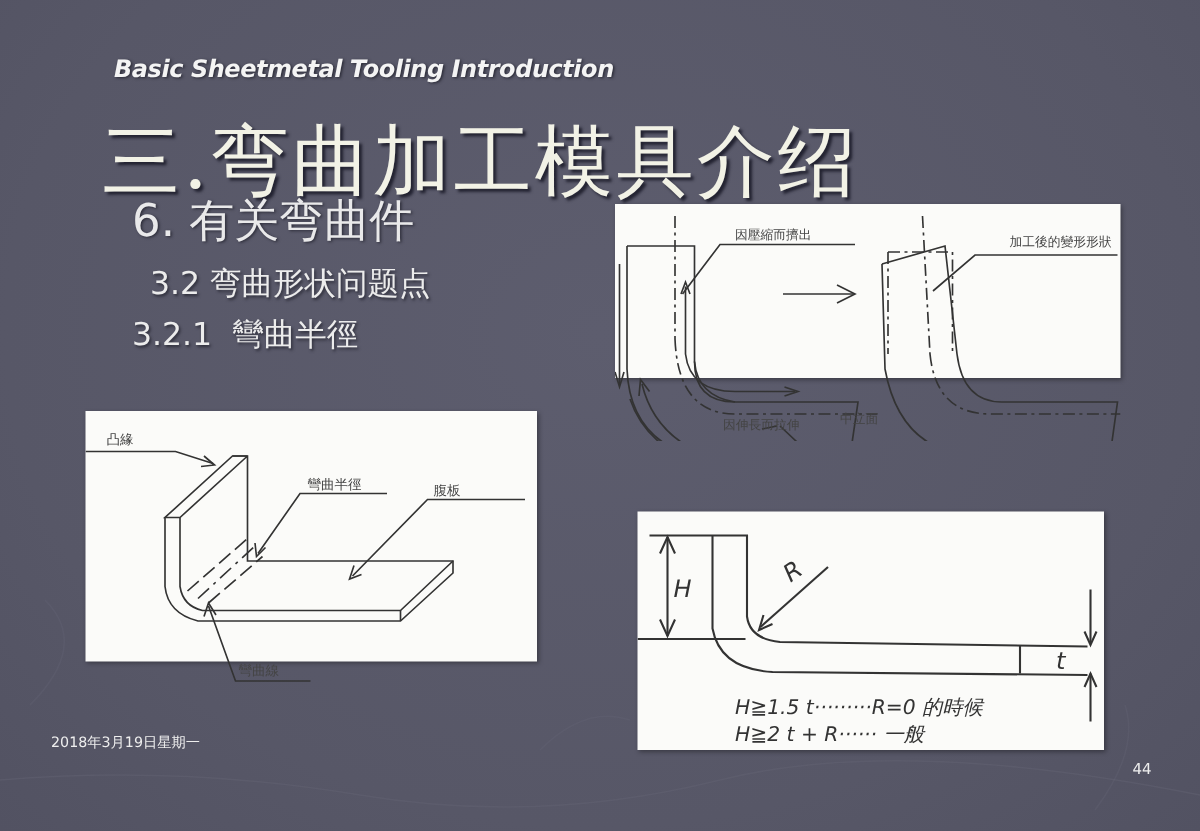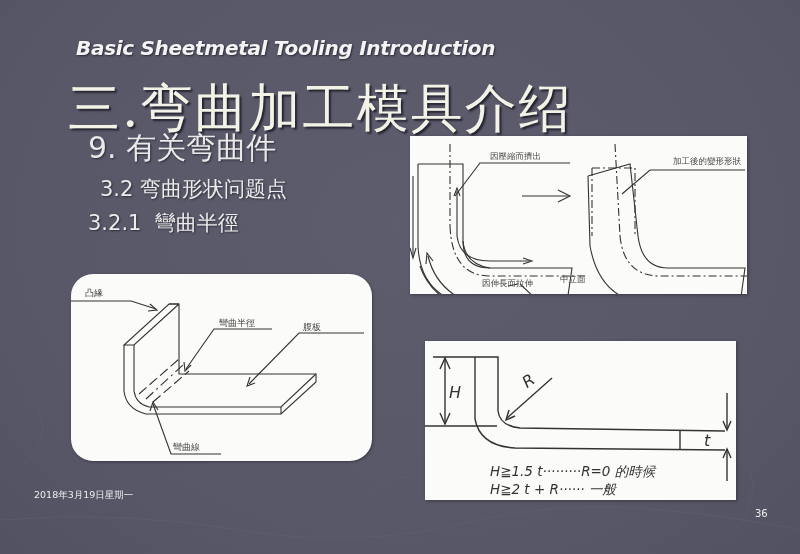--- a/index.html
+++ b/index.html
@@ -8,59 +8,59 @@
     background: #5a5a6a;
     position: relative;
     font-family: "DejaVu Sans", sans-serif;
   }
   .slide { position: absolute; left: 0; top: 0; width: 800px; height: 554px;
     background: radial-gradient(ellipse at 50% 40%, #5d5d6e 0%, #575767 70%, #525262 100%); }
   .deco-lines { position: absolute; left: 0; top: 0; width: 800px; height: 554px; pointer-events: none; }
   .subtitle {
     position: absolute; left: 76px; top: 36px;
     font-family: "DejaVu Sans", sans-serif; font-style: italic; font-weight: bold;
-    font-size: 20px; color: #f4f4f4; letter-spacing: -0.3px;
+    font-size: 16px; color: #f4f4f4; letter-spacing: -0.3px;
     text-shadow: 1px 1px 2px #2a2a36;
   }
   .main-title {
     position: absolute; left: 68px; top: 78px;
     font-family: "DejaVu Serif", serif; font-size: 52px; color: #f2f2e6;
     letter-spacing: 2px; line-height: 60px; white-space: nowrap;
     text-shadow: 2px 2px 2px #222230;
   }
   .h1 { position: absolute; left: 88px; top: 130px; font-size: 30px; color: #e9e9ea; line-height: 36px;
     font-family: "DejaVu Sans", sans-serif; text-shadow: 1px 1px 2px #2c2c38; }
   .h2 { position: absolute; left: 100px; top: 176px; font-size: 21px; color: #ececec; line-height: 26px;
     text-shadow: 1px 1px 2px #2c2c38; }
   .h3 { position: absolute; left: 88px; top: 210px; font-size: 21px; color: #ececec; line-height: 26px;
     text-shadow: 1px 1px 2px #2c2c38; white-space: pre; }
   .panel { position: absolute; background: #fbfbf9; box-shadow: 1px 1px 3px rgba(0,0,0,0.35); }
-  .p1 { left: 410px; top: 136px; width: 337px; height: 158px; }
-  .p2 { left: 71px; top: 274px; width: 301px; height: 187px; border-radius: 22px; }
+  .p1 { left: 410px; top: 136px; width: 337px; height: 116px; }
+  .p2 { left: 57px; top: 274px; width: 301px; height: 167px; }
   .p3 { left: 425px; top: 341px; width: 311px; height: 159px; }
   .panel svg { position: absolute; left: 0; top: 0; }
   .lbl { font-family: "DejaVu Serif", serif; fill: #444; }
   .footer-date { position: absolute; left: 34px; top: 489px; font-size: 9.5px; color: #eeeeee; }
   .footer-page { position: absolute; left: 755px; top: 508px; font-size: 10px; color: #eeeeee; }
 </style>
 </head>
 <body>
 
 <div class="slide">
   <svg class="deco-lines" width="800" height="554">
     <path d="M0 520 Q120 510 240 530 T480 520 T800 530" stroke="#62627280" stroke-width="1" fill="none"></path>
     <path d="M20 470 Q60 430 30 400" stroke="#6464745a" stroke-width="1" fill="none"></path>
     <path d="M730 540 Q760 500 750 470" stroke="#6464745a" stroke-width="1" fill="none"></path>
     <path d="M360 500 Q390 470 420 480" stroke="#6464745a" stroke-width="1" fill="none"></path>
   </svg>
 </div>
 
 <div class="subtitle">Basic Sheetmetal Tooling Introduction</div>
 <div class="main-title">三.弯曲加工模具介绍</div>
-<div class="h1">9. 有关弯曲件</div>
+<div class="h1">6. 有关弯曲件</div>
 <div class="h2">3.2 弯曲形状问题点</div>
 <div class="h3">3.2.1  彎曲半徑</div>
 
 <div class="panel p1">
   <svg width="337" height="158" viewBox="0 0 337 158">
     <g stroke="#333" stroke-width="1.1" fill="none">
 
       <path d="M8 28 L53 28 L53 105 Q53 132 80 132 L162 132 L155 180"></path>
       <path d="M8 28 L8 110 Q10 160 60 170 L155 170"></path>
       <path d="M53 105 Q55 128 80 132"></path>
@@ -146,13 +146,13 @@
     </g>
     <text x="24" y="57" font-size="16" font-style="italic" fill="#333">H</text>
     <text x="98" y="45" font-size="16" font-style="italic" fill="#333" transform="rotate(-35 104 40)">R</text>
     <text x="279" y="105" font-size="16" font-style="italic" fill="#333">t</text>
     <text x="65" y="135" font-size="13.5" font-style="italic" fill="#333">H≧1.5 t·········R=0 的時候</text>
     <text x="65" y="153" font-size="13.5" font-style="italic" fill="#333">H≧2 t + R······ 一般</text>
   </svg>
 </div>
 
 <div class="footer-date">2018年3月19日星期一</div>
-<div class="footer-page">36</div>
+<div class="footer-page">44</div>
 
 </body></html>

